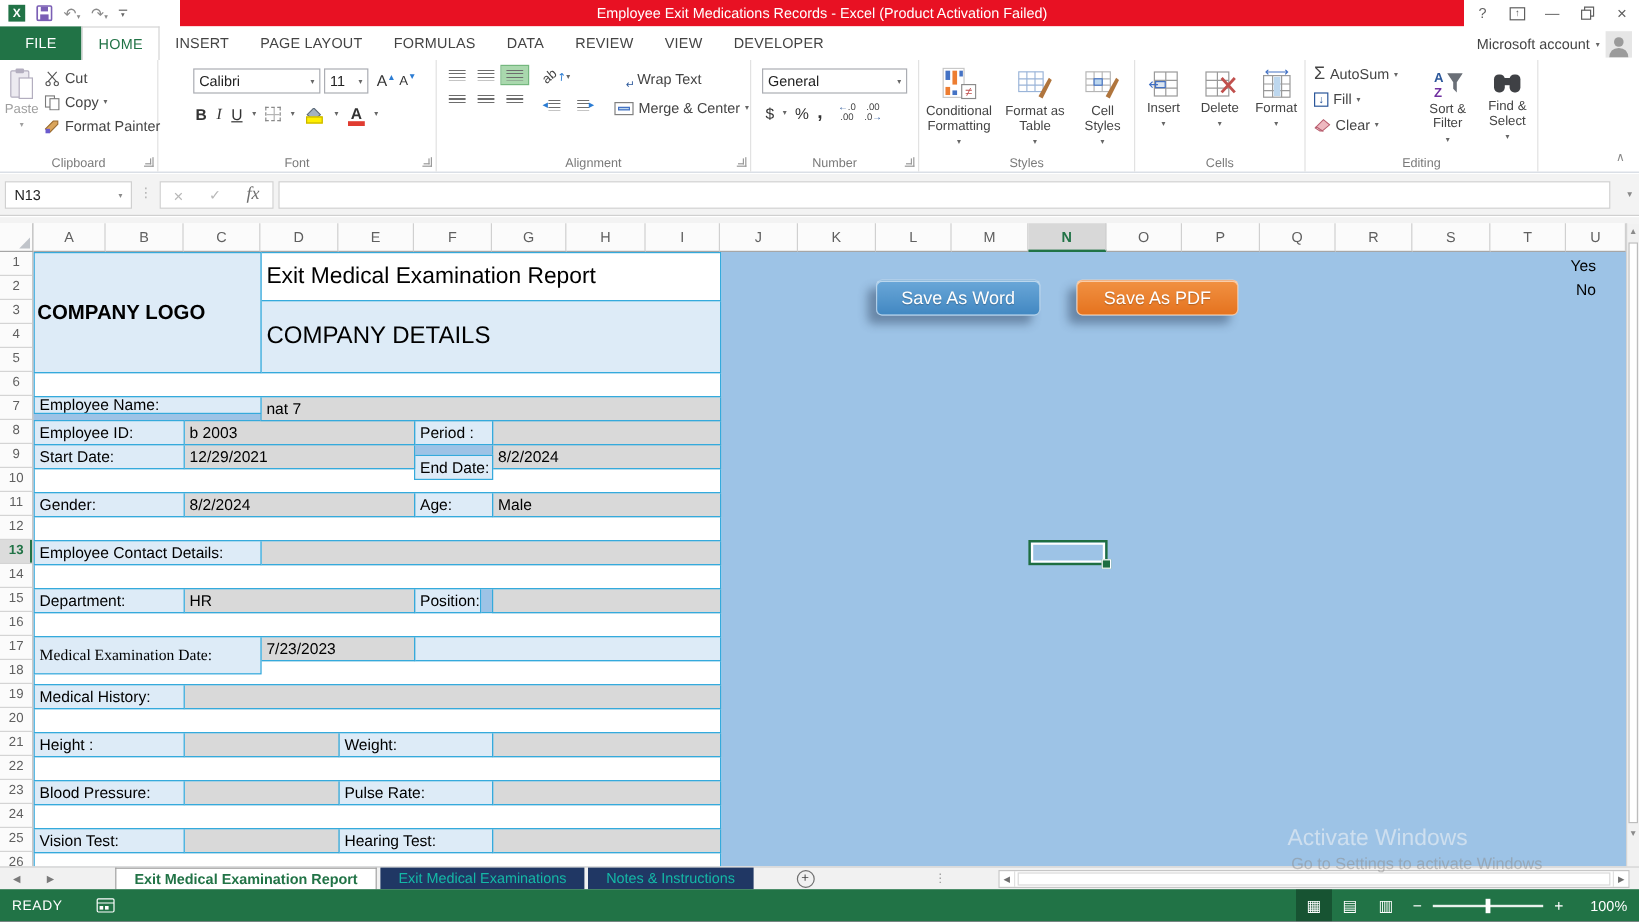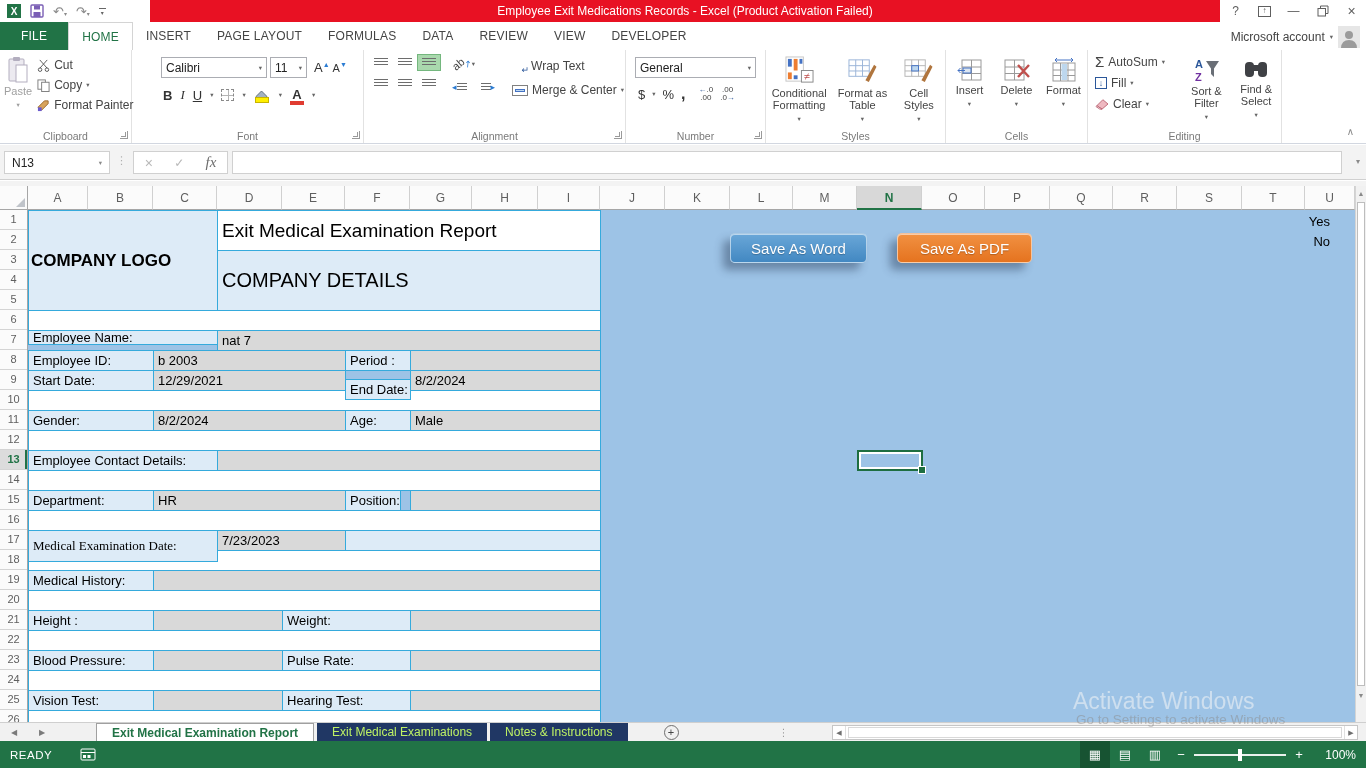--- a/index.html
+++ b/index.html
@@ -108,30 +108,30 @@
            text-shadow:0 1px 1px rgba(0,0,0,.25);border:1px solid rgba(255,255,255,.55);}
   .btn-word{background:linear-gradient(#6aa7d8,#4288c2);}
   .btn-pdf{background:linear-gradient(#f19142,#e5731f);}
 
   .sideval{position:absolute;width:80px;text-align:right;font-size:13px;color:#000;height:20px;line-height:20px;}
 
   .vscroll{position:absolute;top:186px;right:0;width:11px;height:536px;background:#f1f1f1;border-left:1px solid #d4d4d4;}
   .varr{position:absolute;left:0;right:0;height:15px;color:#8a8a8a;font-size:7px;text-align:center;line-height:15px;}
   .vthumb{position:absolute;left:1px;right:1px;top:16px;height:484px;background:#fff;border:1px solid #bdbdbd;}
 
-  .wm1{position:absolute;left:1073px;top:688px;font-size:23px;color:rgba(245,245,245,.55);z-index:40;}
+  .wm1{position:absolute;left:1073px;top:688px;font-size:19px;color:rgba(245,245,245,.55);z-index:40;}
   .wm2{position:absolute;left:1076px;top:712px;font-size:13.5px;color:rgba(140,140,140,.5);z-index:40;}
 
   
   .tabbar{position:absolute;top:722px;left:0;right:0;height:19px;background:#f1f1f1;border-top:1px solid #cfcfcf;
           display:flex;align-items:stretch;font-size:12px;}
   .snav{width:28px;display:flex;align-items:center;justify-content:center;color:#7a7a7a;font-size:8px;}
   .stab{display:flex;align-items:center;padding:0 15px;white-space:nowrap;}
   .stab.active{background:#fff;color:#217346;font-weight:bold;border:1px solid #a0a0a0;border-bottom:none;margin-left:40px;}
-  .stab.dark{background:#203764;color:#bef264;margin-left:3px;text-align:right;}
+  .stab.dark{background:#203764;color:#14b8a6;margin-left:3px;text-align:right;}
   .addsheet{width:15px;height:15px;border:1px solid #6f6f6f;border-radius:50%;color:#444;font-size:11px;line-height:13px;
             text-align:center;align-self:center;margin-left:36px;}
   .tdots{align-self:center;color:#9a9a9a;font-size:10px;margin-left:100px;}
   .hscroll{position:absolute;left:832px;right:8px;top:2px;height:15px;background:#fff;border:1px solid #c6c6c6;}
   .harr{position:absolute;top:0;bottom:0;width:13px;color:#6f6f6f;font-size:7px;display:flex;align-items:center;justify-content:center;}
   .hthumb{position:absolute;left:15px;right:15px;top:1px;bottom:1px;background:#fff;border:1px solid #d9d9d9;}
 
   
   .status{position:absolute;top:741px;left:0;right:0;height:27px;background:#217346;color:#fff;
           display:flex;align-items:center;font-size:11.5px;}

